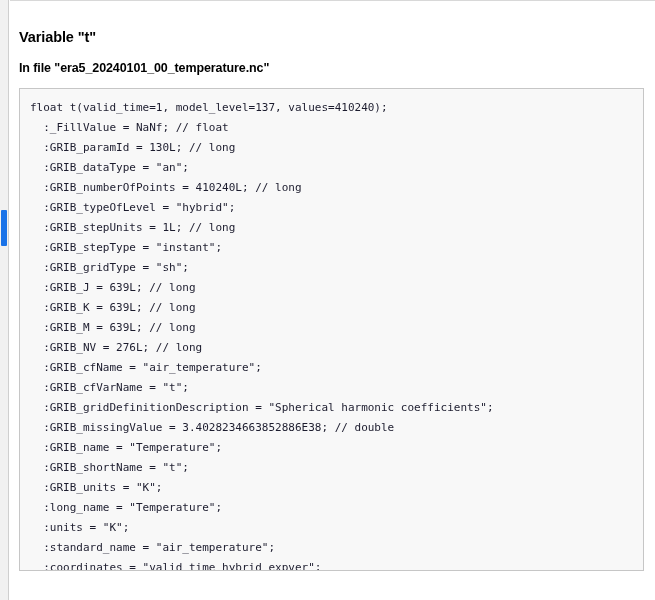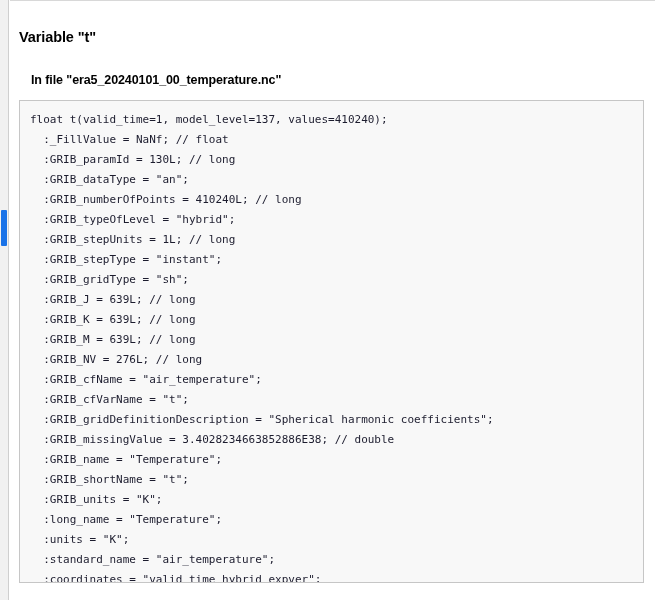--- a/index.html
+++ b/index.html
@@ -61,21 +61,21 @@
     color: #000000;
     margin: 0;
     padding: 28px 0 0 0;
     letter-spacing: -0.1px;
   }
 
   .heading-file {
     font-size: 12.5px;
     font-weight: bold;
     color: #000000;
-    margin: 12px;
+    margin: 0;
     padding: 16px 0 0 0;
     letter-spacing: -0.1px;
   }
 
   
   #cdl-panel {
     margin-top: 13px;
     margin-right: 6px;
     background: #f8f8f8;
     border: 1px solid #c6c6c6;

